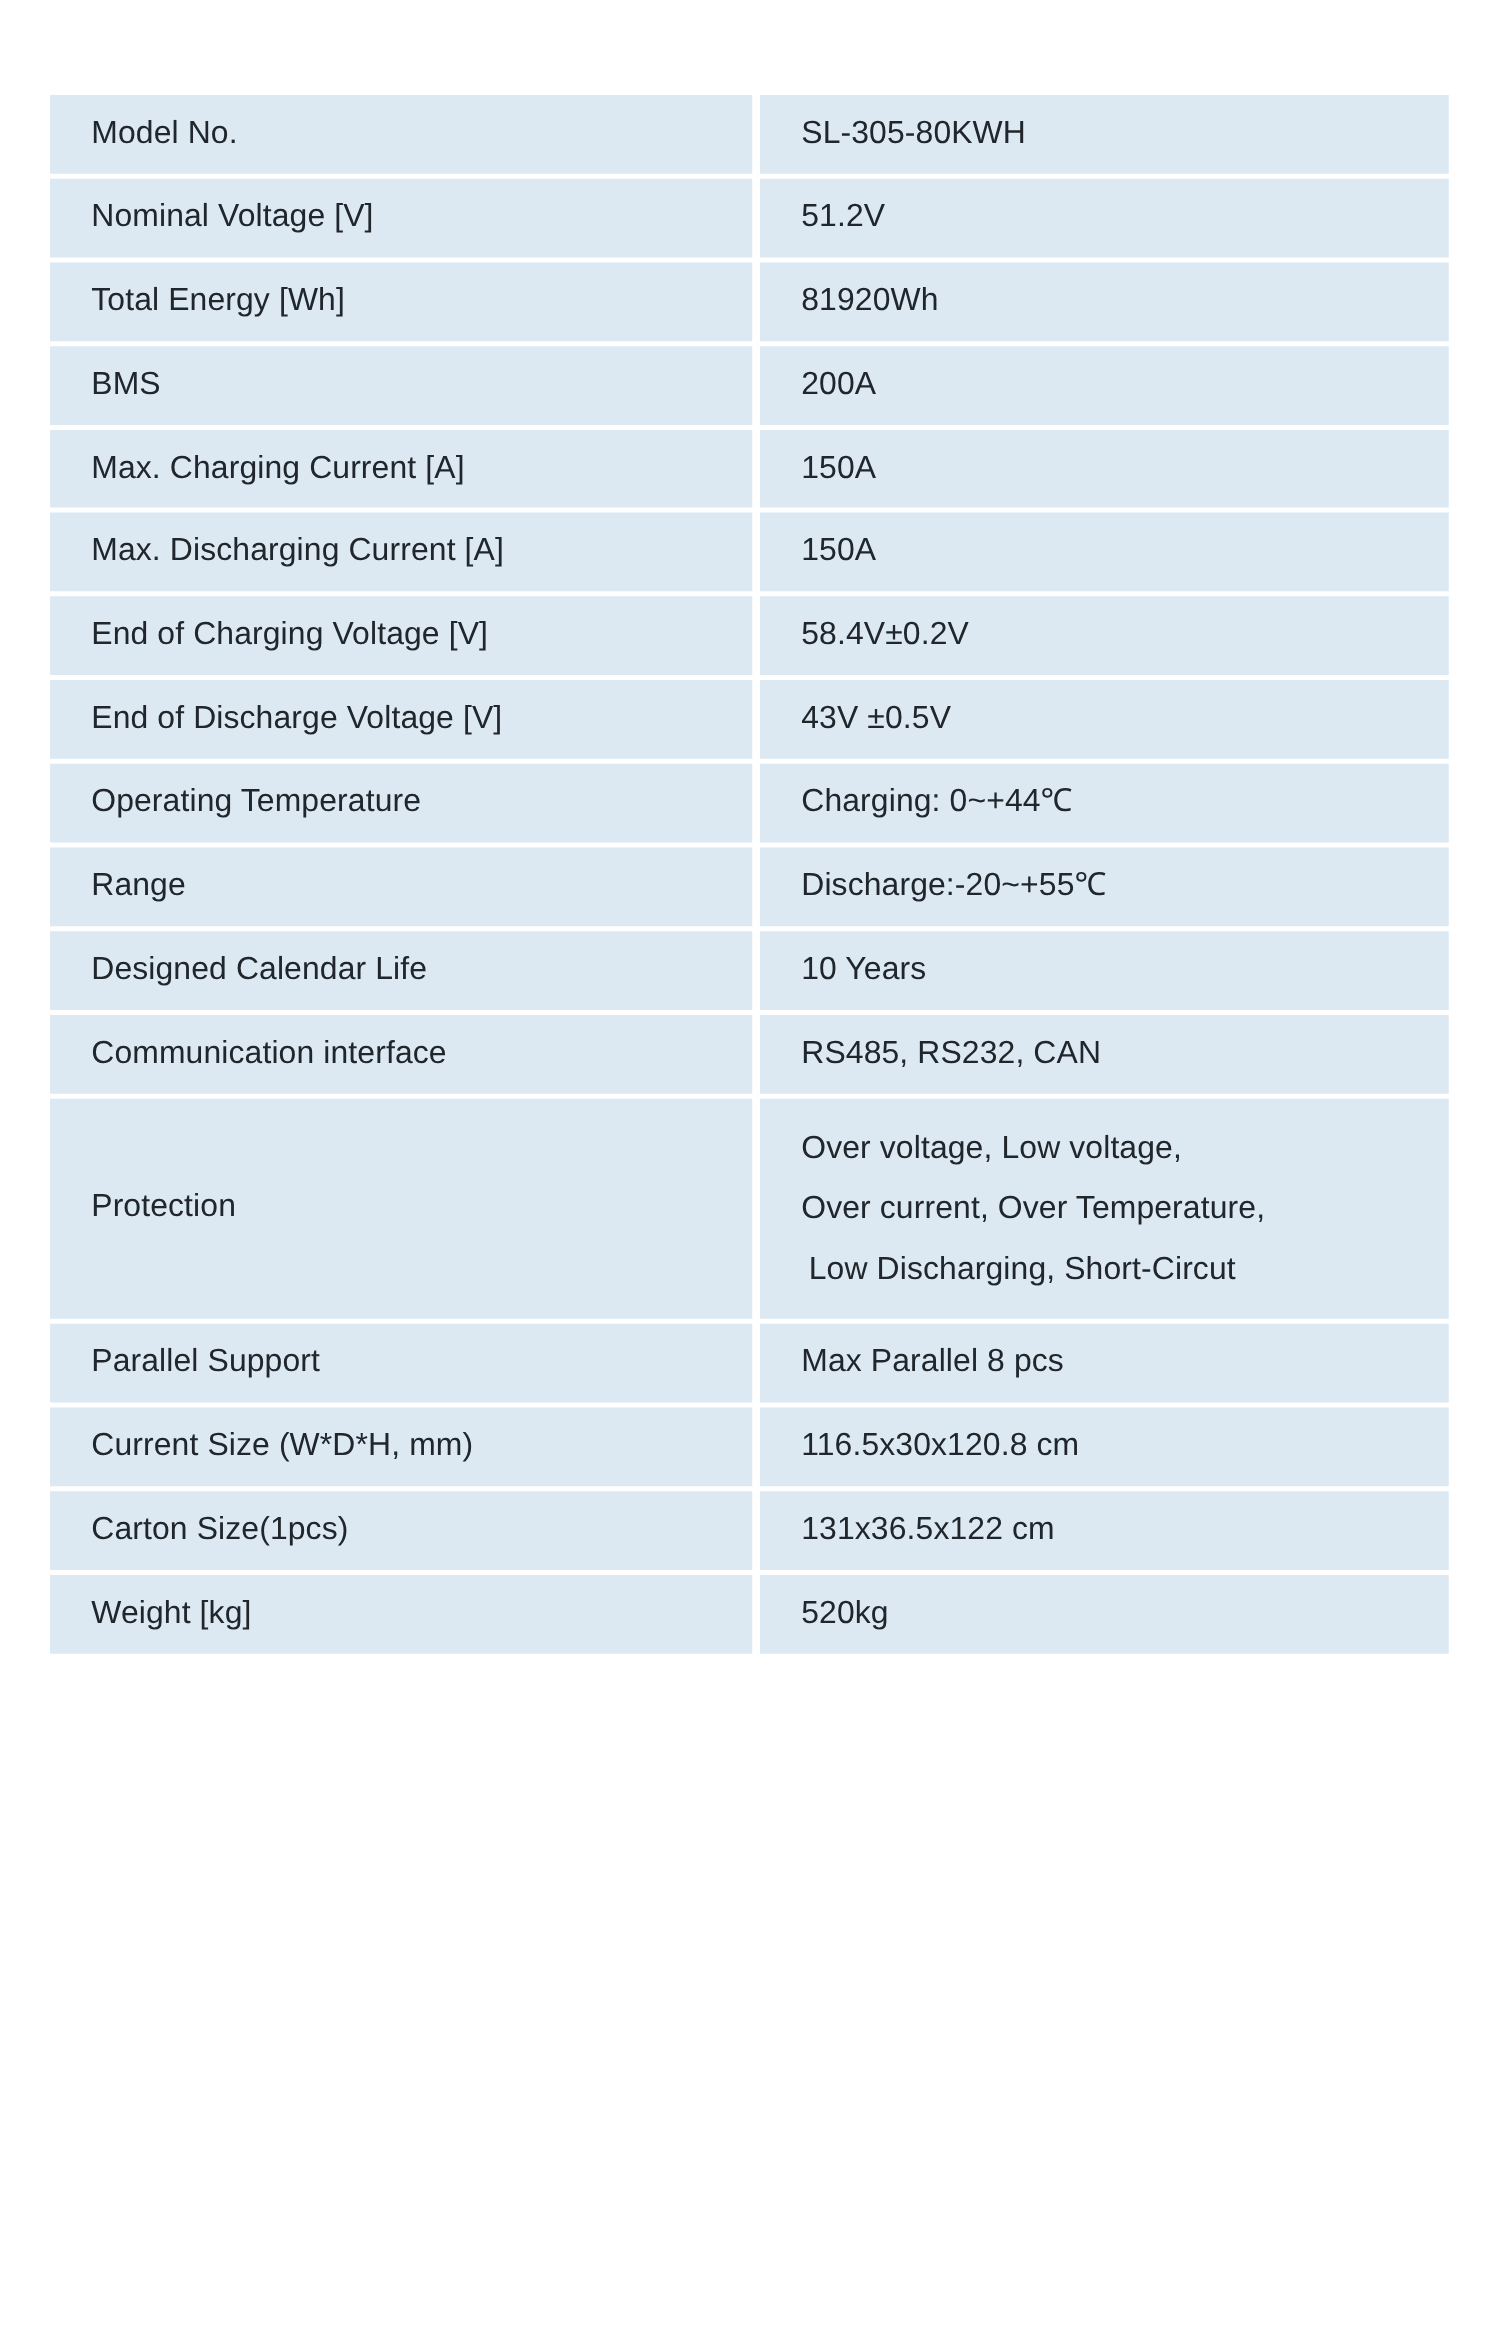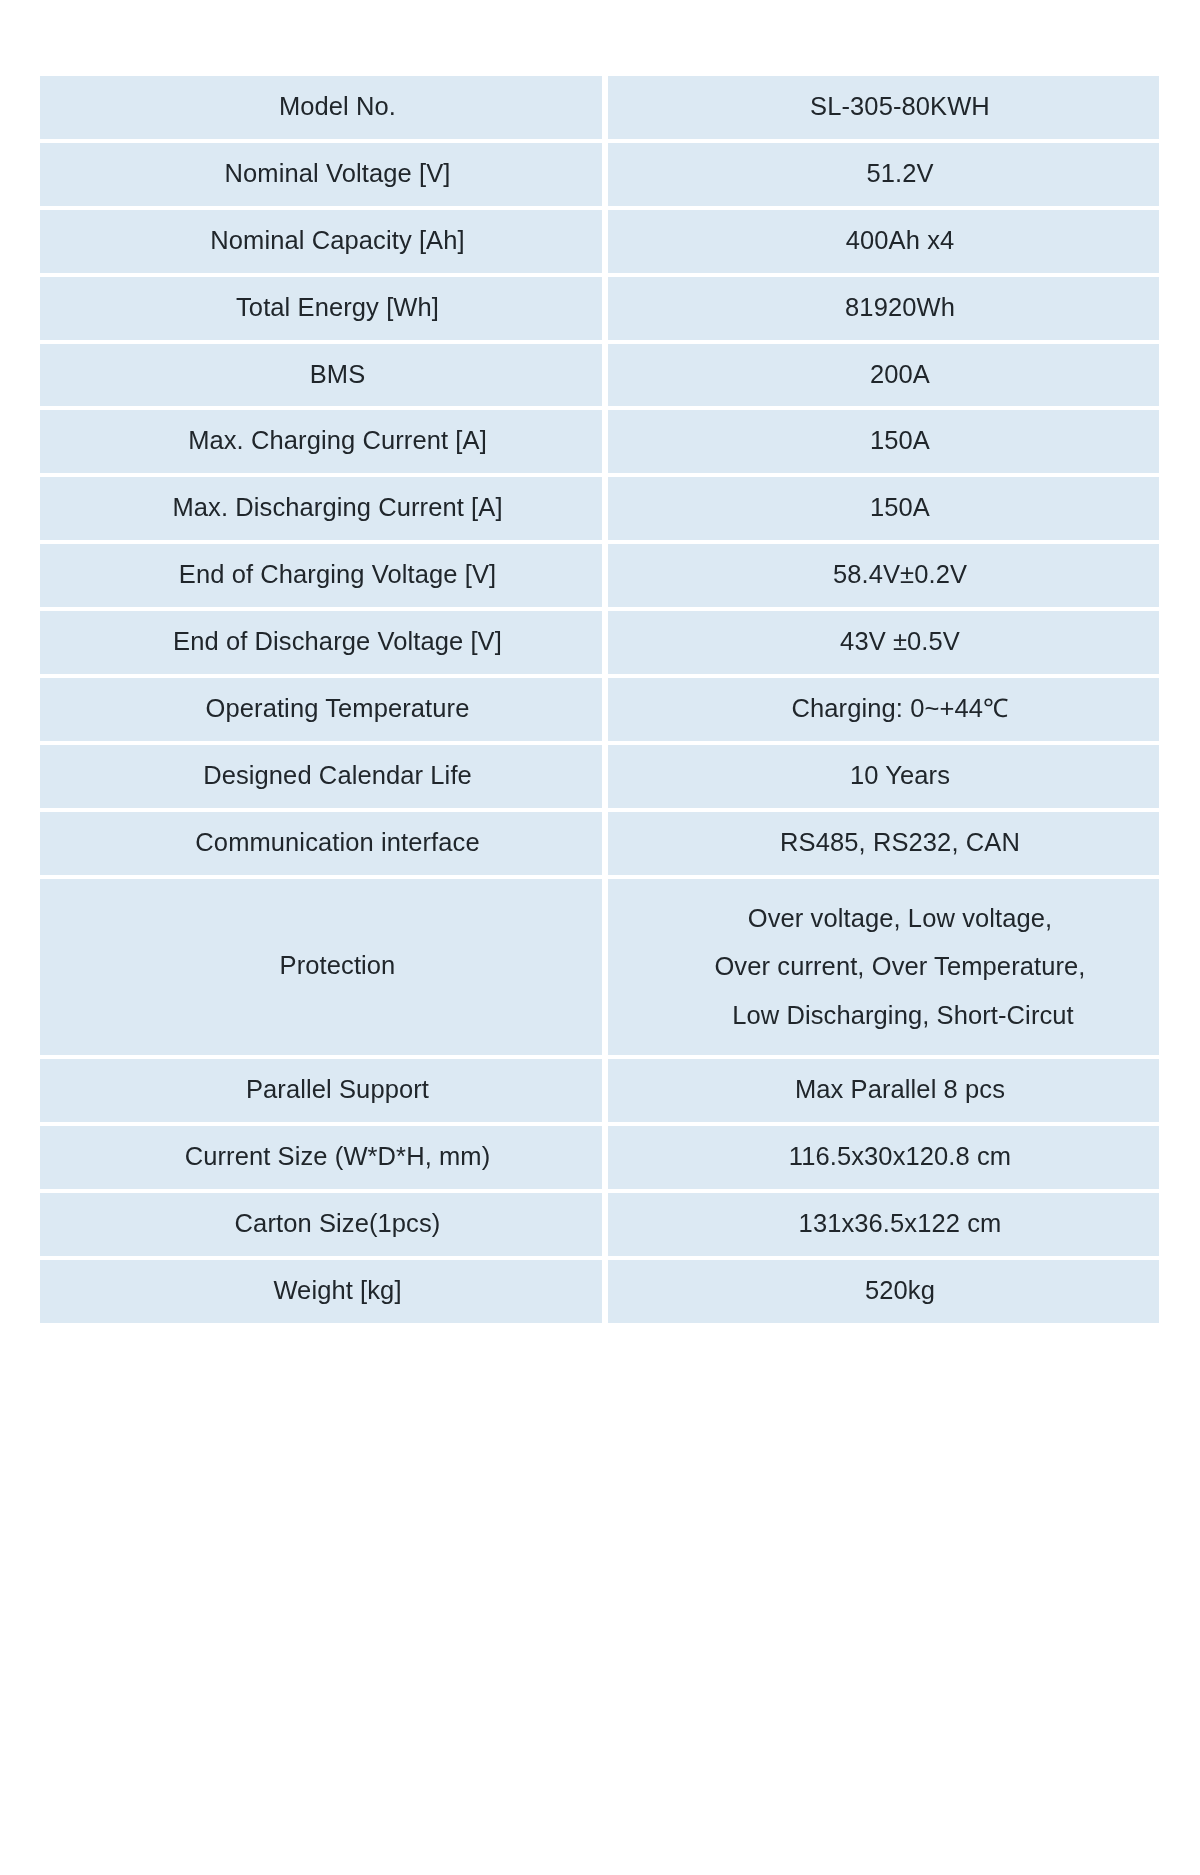--- a/index.html
+++ b/index.html
@@ -13,21 +13,20 @@
     font-family: "Liberation Sans", sans-serif;
     color: #1a1a1a;
     overflow: hidden;
   }
   .sheet {
     position: relative;
     width: 1172px;
     height: 1875px;
     box-sizing: border-box;
     padding: 72px 40px 0 40px;
-    text-align: center;
   }
   table.spec {
     border-collapse: separate;
     border-spacing: 0 4px;
     width: 1119px;
     margin: 0;
     table-layout: fixed;
   }
   table.spec td {
     background: #dce9f3;
@@ -75,25 +74,20 @@
         <td class="label">Model No.</td>
         <td class="gapcell"></td>
         <td class="value">SL-305-80KWH</td>
       </tr>
       <tr>
         <td class="label">Nominal Voltage [V]</td>
         <td class="gapcell"></td>
         <td class="value">51.2V</td>
       </tr>
       <tr>
-        <td class="label">Nominal Capacity [Ah]</td>
-        <td class="gapcell"></td>
-        <td class="value">400Ah x4</td>
-      </tr>
-      <tr>
         <td class="label">Total Energy [Wh]</td>
         <td class="gapcell"></td>
         <td class="value">81920Wh</td>
       </tr>
       <tr>
         <td class="label">BMS</td>
         <td class="gapcell"></td>
         <td class="value">200A</td>
       </tr>
       <tr>
@@ -113,20 +107,25 @@
       </tr>
       <tr>
         <td class="label">End of Discharge Voltage [V]</td>
         <td class="gapcell"></td>
         <td class="value">43V ±0.5V</td>
       </tr>
       <tr>
         <td class="label">Operating Temperature</td>
         <td class="gapcell"></td>
         <td class="value">Charging: 0~+44℃</td>
+      </tr>
+      <tr>
+        <td class="label">Range</td>
+        <td class="gapcell"></td>
+        <td class="value">Discharge:-20~+55℃</td>
       </tr>
       <tr>
         <td class="label">Designed Calendar Life</td>
         <td class="gapcell"></td>
         <td class="value">10 Years</td>
       </tr>
       <tr>
         <td class="label">Communication interface</td>
         <td class="gapcell"></td>
         <td class="value">RS485, RS232, CAN</td>

